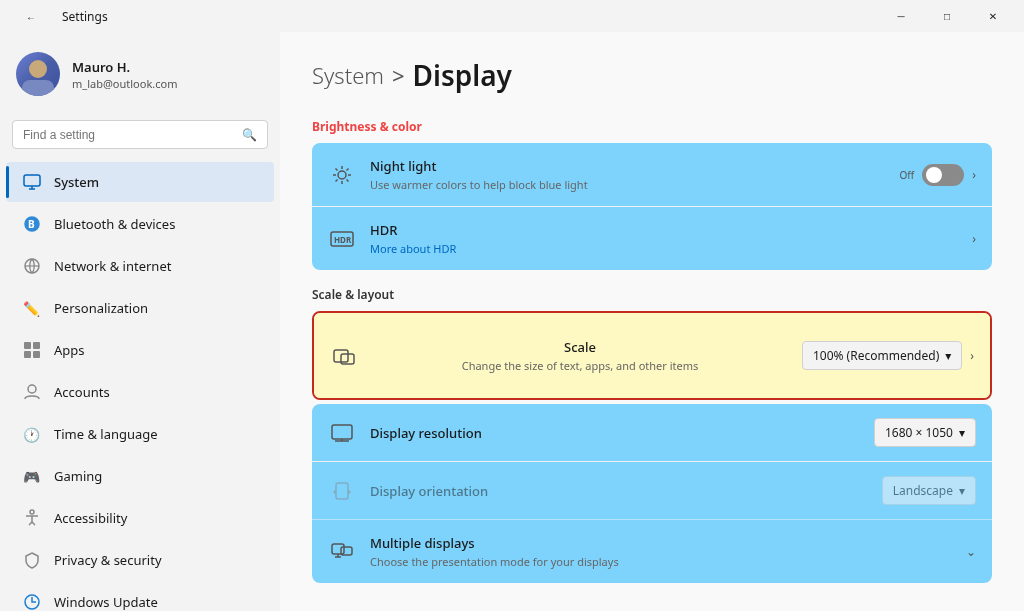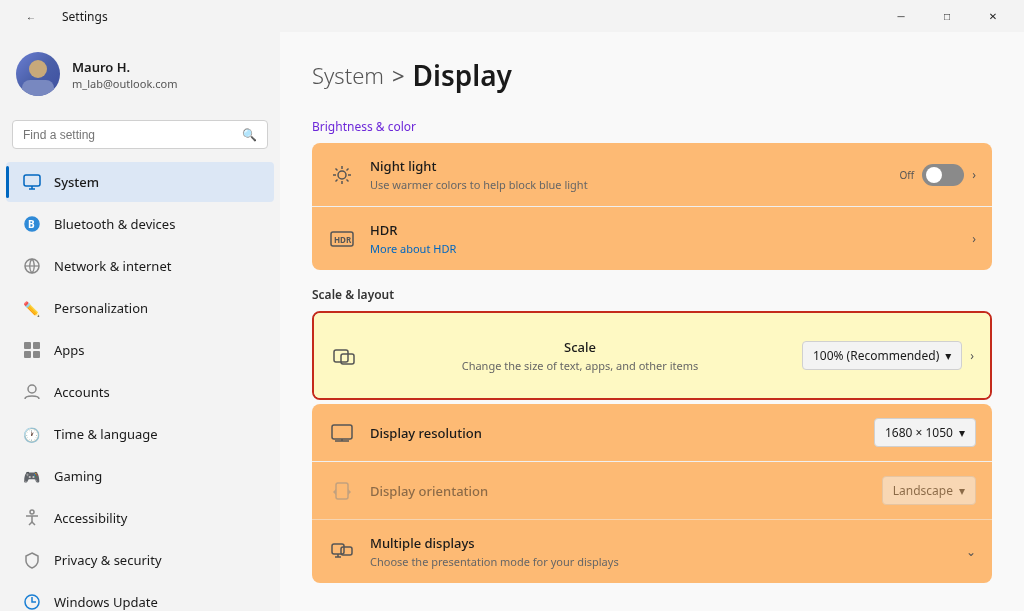--- a/index.html
+++ b/index.html
@@ -190,28 +190,28 @@
       font-weight: 600;
       color: #1a1a1a;
     }
     .breadcrumb-separator {
       font-size: 22px;
       color: #555;
     }
 
     .section-label {
       font-size: 12px;
-      font-weight: 400;
-      color: #6d28d9;
+      font-weight: 700;
+      color: #ef4444;
       margin-bottom: 8px;
       margin-top: 4px;
     }
 
     .settings-card {
-      background: #fdba74;
+      background: #7dd3fc;
       border-radius: 8px;
       margin-bottom: 4px;
       overflow: hidden;
     }
 
     .setting-row {
       display: flex;
       align-items: center;
       padding: 14px 16px;
       border-bottom: 1px solid #f0f0f0;

